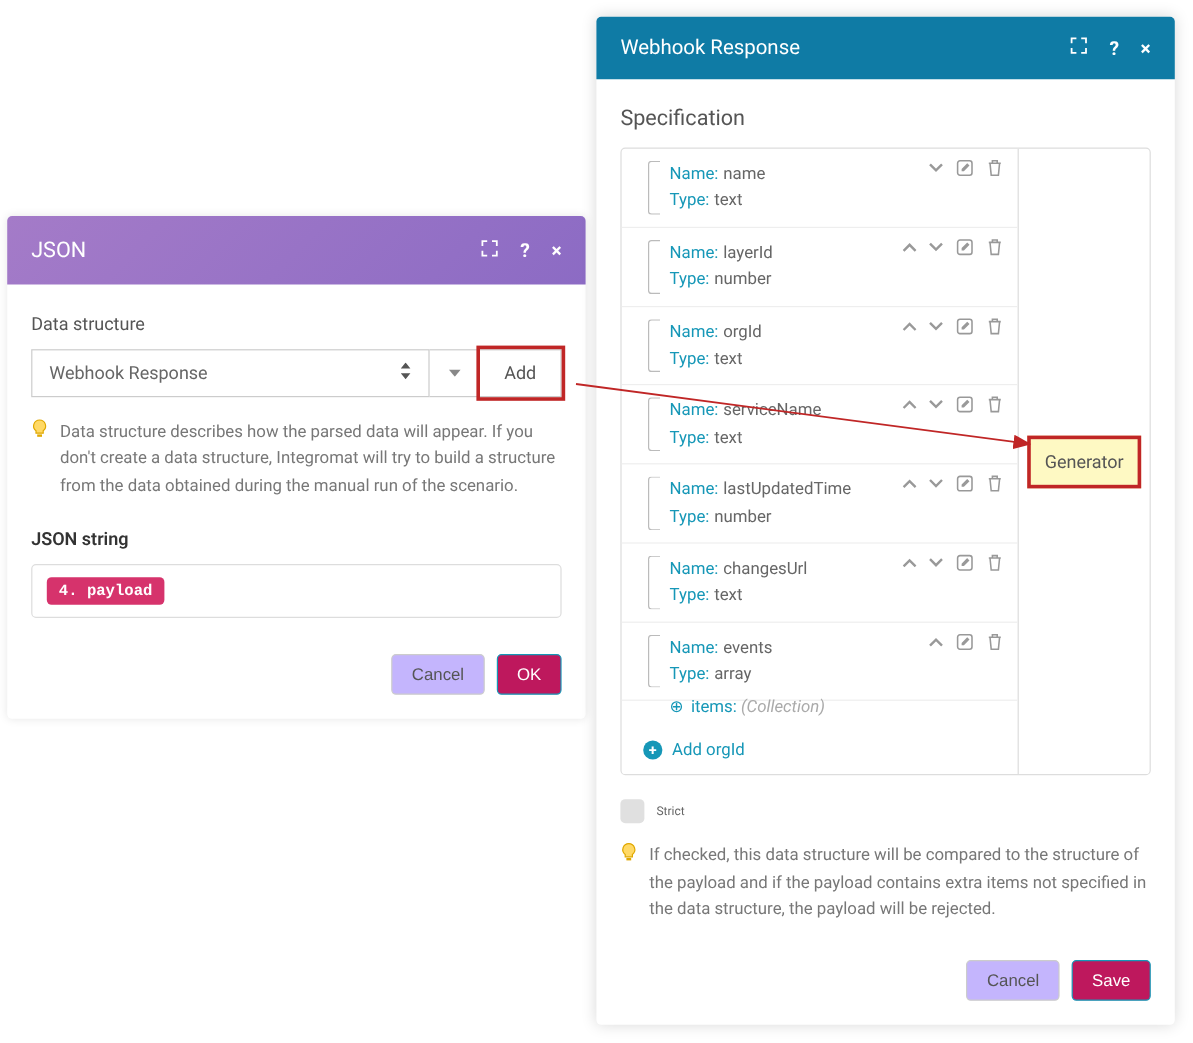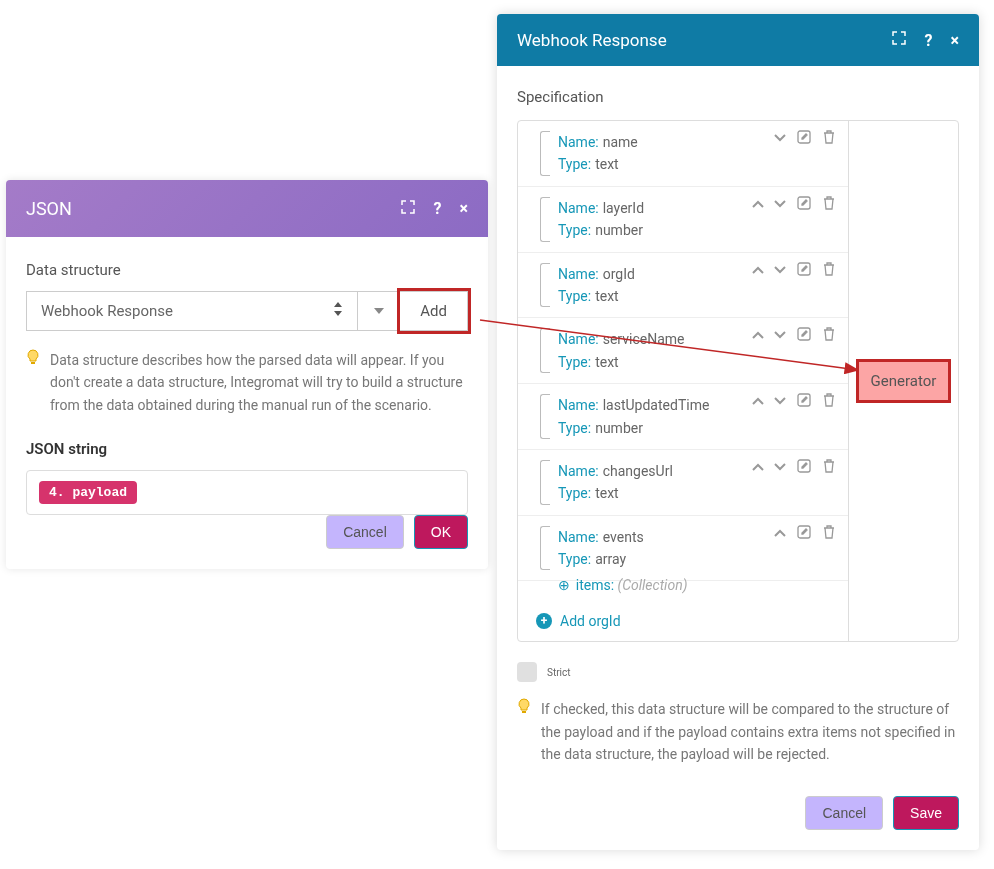--- a/index.html
+++ b/index.html
@@ -13,51 +13,51 @@
 .json-header .controls span { cursor: pointer; font-size: 16px; }
 .json-body { padding: 24px 20px 20px; }
 .json-body .label { font-size: 15px; color: #555; margin-bottom: 12px; }
 .ds-row { display: flex; margin-bottom: 18px; }
 .ds-select { flex: 1; border: 1px solid #ccc; padding: 10px 14px; display: flex; align-items: center; justify-content: space-between; color: #666; font-size: 15px; background: #fff; }
 .ds-dropdown-btn { width: 42px; border: 1px solid #ccc; border-left: none; display: flex; align-items: center; justify-content: center; }
 .ds-add { width: 68px; border: 1px solid #ccc; border-left: none; display: flex; align-items: center; justify-content: center; color: #555; font-size: 15px; outline: 3px solid #c02626; outline-offset: 0px; position: relative; }
 .help-text { display: flex; gap: 10px; color: #777; font-size: 14px; line-height: 1.6; margin-bottom: 24px; }
 .bulb { color: #f0b400; font-size: 16px; flex-shrink: 0; }
 .section-label { font-weight: 600; font-size: 15px; color: #333; margin-bottom: 12px; margin-top: 12px; }
-.json-input { border: 1px solid #ddd; border-radius: 4px; padding: 10px 12px; }
+.json-input { border: 1px solid #ddd; border-radius: 4px; padding: 10px 12px; margin-bottom: 30px; }
 .tag { display: inline-block; background: #d6336c; color: #fff; padding: 4px 10px; border-radius: 4px; font-family: "Courier New", monospace; font-size: 13px; font-weight: bold; }
 .json-footer { display: flex; justify-content: flex-end; gap: 10px; }
 .btn { padding: 8px 16px; border-radius: 4px; border: 1px solid #ccc; background: #c4b5fd; cursor: pointer; font-size: 14px; color: #555; }
 .btn-primary { background: #be185d; border-color: #1697b7; color: #fff; }
 
 
 .wr-panel { position: absolute; left: 497px; top: 14px; width: 482px; background: #fff; border-radius: 4px; box-shadow: 0 0 12px rgba(0,0,0,0.15); }
 .wr-header { background: #0f7ba5; color: #fff; padding: 16px 20px; display: flex; align-items: center; justify-content: space-between; border-radius: 4px 4px 0 0; }
 .wr-header h2 { font-size: 17px; font-weight: 400; }
 .wr-header .controls { display: flex; gap: 18px; align-items: center; }
 .wr-header .controls span { cursor: pointer; font-size: 16px; }
 .wr-body { padding: 22px 20px 20px; }
-.wr-body > .label { font-size: 15px; color: #555; margin-bottom: 14px; }
+.wr-body > .label { font-size: 18px; color: #555; margin-bottom: 14px; }
 .spec-container { border: 1px solid #ddd; border-radius: 4px; display: flex; margin-bottom: 20px; }
 .spec-list { flex: 1; padding: 0; }
 .spec-item { padding: 10px 14px 10px 40px; border-bottom: 1px solid #eee; position: relative; }
 .spec-item:last-of-type { }
 .spec-item .bracket { position: absolute; left: 22px; top: 10px; bottom: 10px; width: 10px; border-left: 1px solid #bbb; border-top: 1px solid #bbb; border-bottom: 1px solid #bbb; border-radius: 3px 0 0 3px; }
 .spec-line { display: flex; align-items: center; gap: 4px; font-size: 14px; line-height: 1.6; }
 .spec-key { color: #1697b7; }
 .spec-val { color: #666; }
 .spec-actions { position: absolute; right: 12px; top: 8px; display: flex; gap: 10px; color: #999; }
 .spec-actions span { cursor: pointer; }
 .spec-nested { padding-left: 40px; position: relative; color: #666; font-size: 14px; margin-top: -4px; margin-bottom: 8px; }
 .spec-nested .plus { color: #1697b7; margin-right: 6px; }
 .spec-nested .coll { color: #aaa; font-style: italic; }
 .add-item { color: #1697b7; padding: 12px 18px; font-size: 14px; display: flex; align-items: center; gap: 8px; cursor: pointer; }
 .add-item .plus-circle { display: inline-flex; width: 16px; height: 16px; border-radius: 50%; background: #1697b7; color: #fff; align-items: center; justify-content: center; font-size: 12px; font-weight: bold; }
 .gen-col { width: 110px; border-left: 1px solid #ddd; display: flex; align-items: center; justify-content: center; }
-.gen-btn { border: 3px solid #c02626; padding: 10px 12px; color: #555; font-size: 15px; background: #fca5a5; cursor: pointer; }
+.gen-btn { border: 3px solid #c02626; padding: 10px 12px; color: #555; font-size: 15px; background: #fef9c3; cursor: pointer; }
 .strict-row { display: flex; align-items: center; gap: 10px; margin-bottom: 16px; }
 .strict-check { width: 20px; height: 20px; border-radius: 4px; background: #e0e0e0; }
 .strict-label { color: #666; font-size: 10px; }
 .wr-footer { display: flex; justify-content: flex-end; gap: 10px; margin-top: 30px; }
 
 
 .arrow-svg { position: absolute; left: 478px; top: 318px; pointer-events: none; }
 
 .icon-svg { width: 16px; height: 16px; }
 .caret { width: 10px; height: 6px; }

